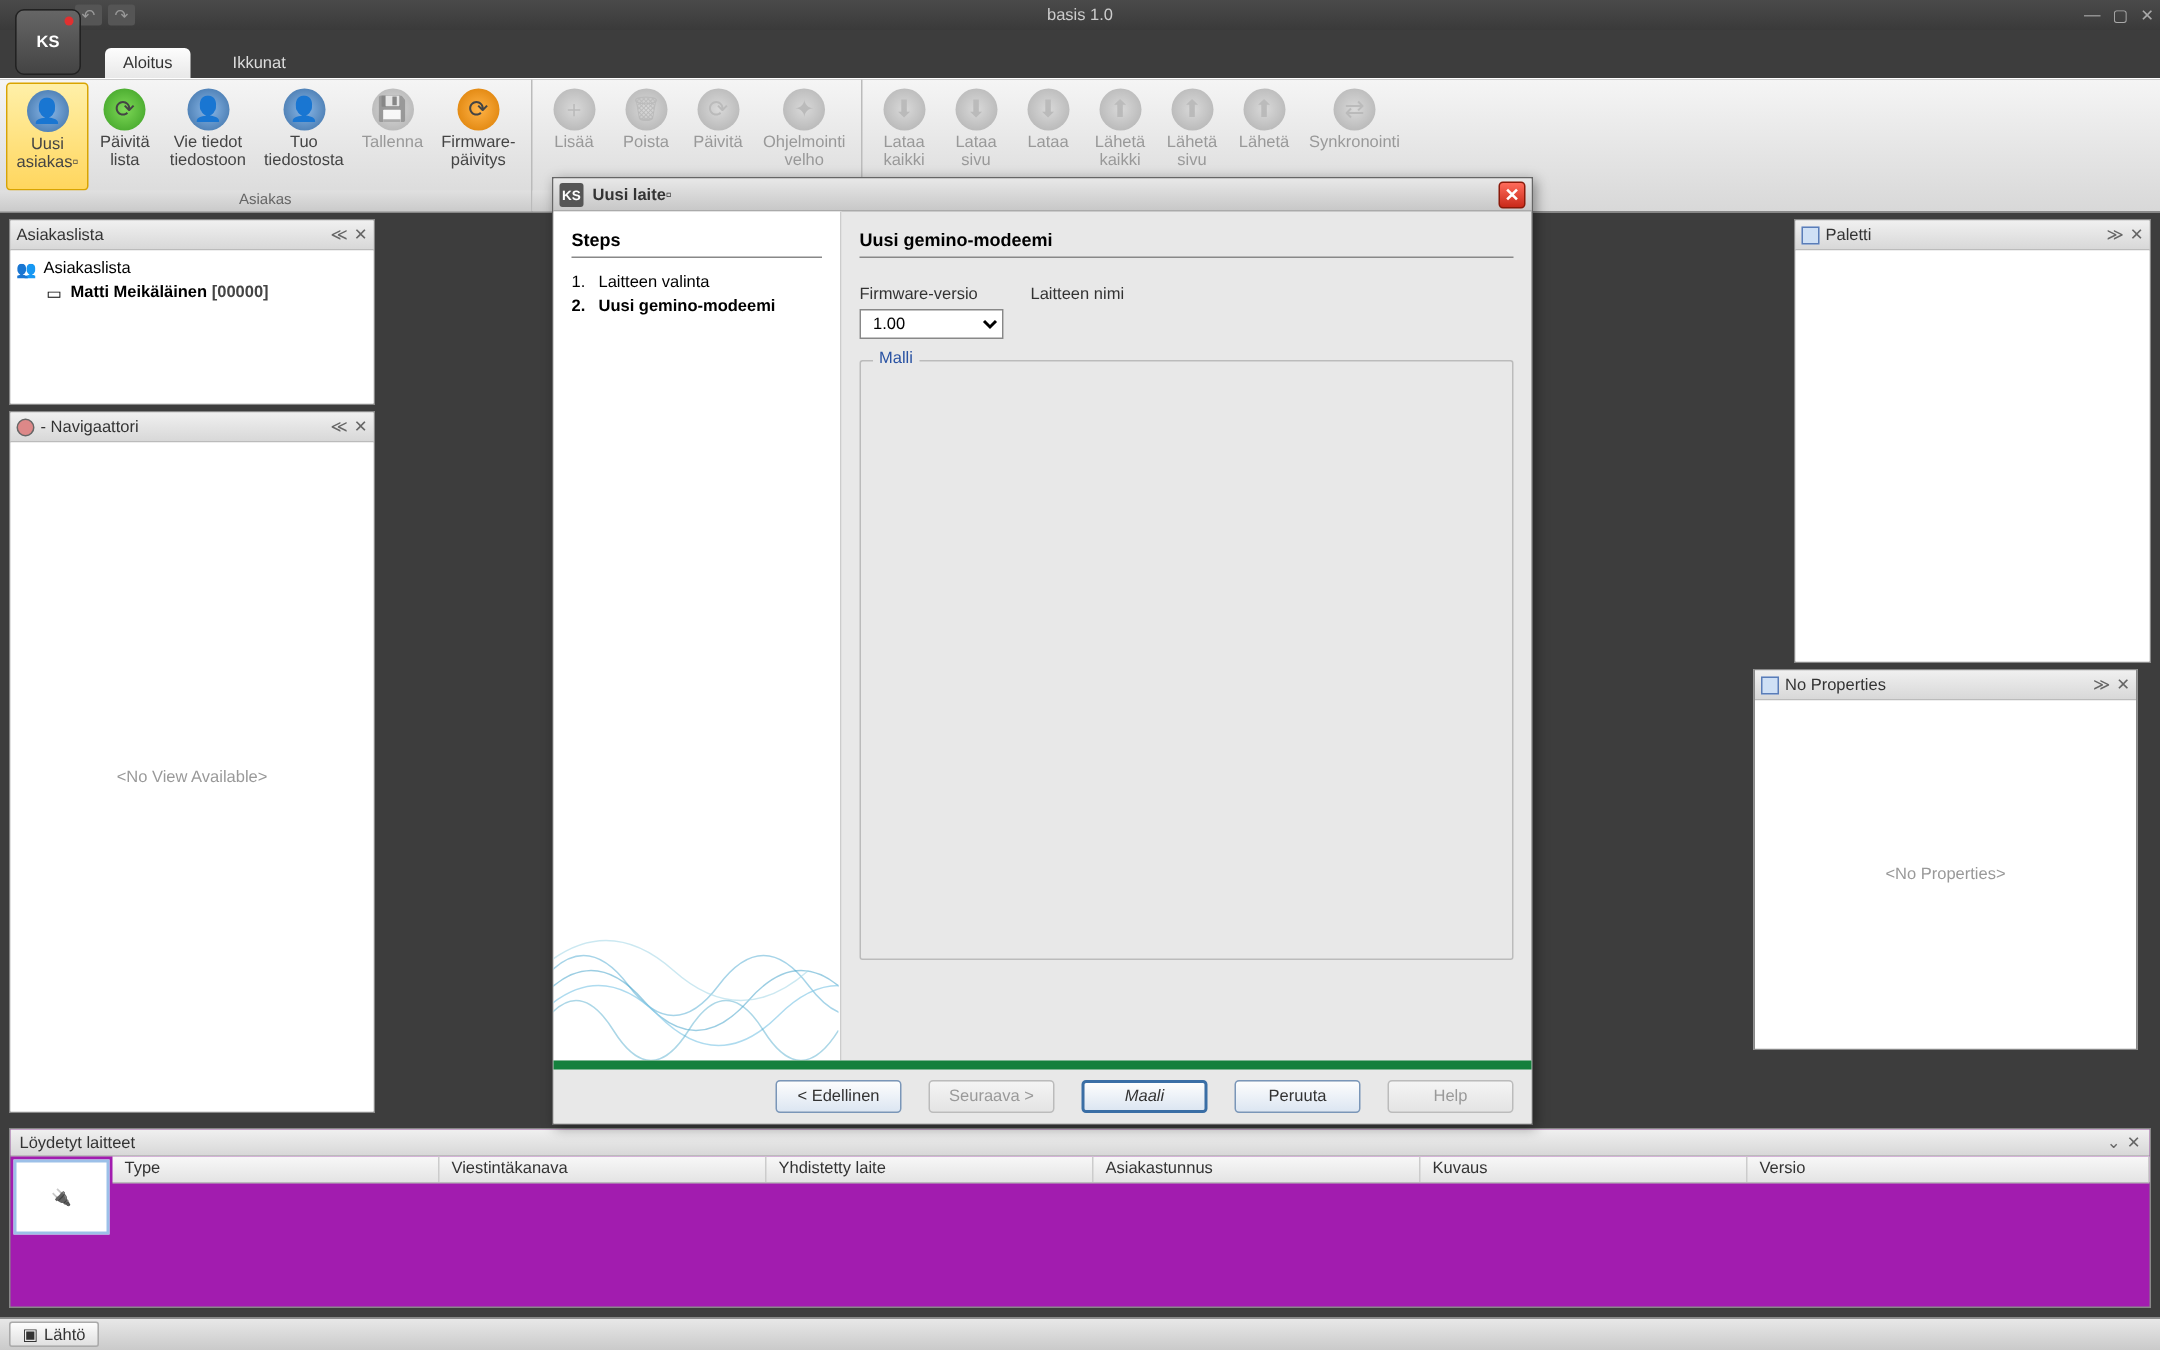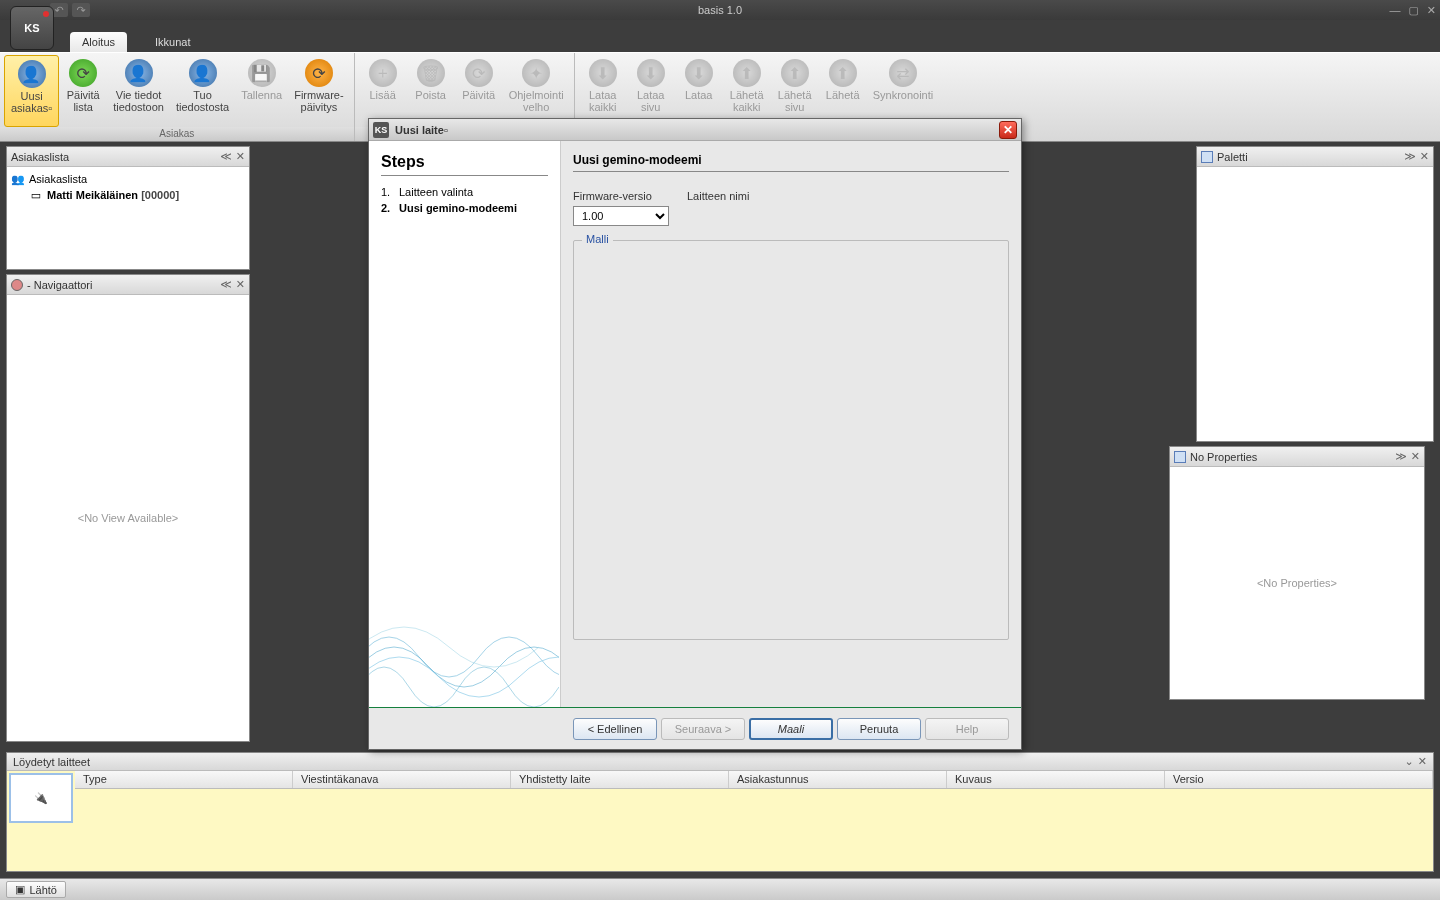--- a/index.html
+++ b/index.html
@@ -47,55 +47,55 @@
 
 
 .tree { padding: 4px; }
 .tree-row { display: flex; align-items: center; padding: 1px 0; }
 .tree-ico { width: 14px; height: 14px; margin-right: 4px; display: inline-flex; align-items: center; justify-content: center; }
 .tree-row.child { padding-left: 18px; }
 .tree-name { font-weight: bold; }
 .tree-code { color: #444; font-weight: bold; }
 
 
-.found-panel { position: absolute; left: 6px; right: 6px; bottom: 28px; top: 752px; background: #fef9c3; border: 1px solid #888; }
+.found-panel { position: absolute; left: 6px; right: 6px; bottom: 28px; top: 752px; background: #a21caf; border: 1px solid #888; }
 .found-header { height: 18px; background: linear-gradient(#f0f0f0,#d8d8d8); border-bottom: 1px solid #bbb; display: flex; align-items: center; padding: 0 6px; color: #333; }
 .found-header .ctrl { color: #666; margin-left: 4px; }
 .found-body { display: flex; height: 54px; }
 .found-left { width: 64px; background: #fff; border: 2px solid #9cc0e8; margin: 2px; display: flex; align-items: center; justify-content: center; }
 .found-table { flex: 1; }
 .th-row { display: flex; background: linear-gradient(#f8f8f8,#e4e4e4); border-bottom: 1px solid #bbb; height: 18px; }
 .th { padding: 2px 8px; border-right: 1px solid #ccc; color: #333; }
 
 
 .statusbar { position: absolute; left: 0; right: 0; bottom: 0; height: 22px; background: linear-gradient(#e8e8e8,#cacaca); border-top: 1px solid #888; display: flex; align-items: center; padding: 0 6px; color: #333; }
 .status-tab { background: linear-gradient(#fdfdfd,#e0e0e0); border: 1px solid #aaa; border-radius: 2px; padding: 1px 8px; display: flex; align-items: center; gap: 4px; }
 
 
 .dialog { position: absolute; left: 368px; top: 118px; width: 654px; height: 632px; background: #e8e8e8; border: 1px solid #666; box-shadow: 2px 2px 8px rgba(0,0,0,0.4); z-index: 100; }
 .dialog-title { height: 22px; background: linear-gradient(#e8e8e8,#c8c8c8); border-bottom: 1px solid #aaa; display: flex; align-items: center; padding: 0 4px; }
 .dialog-title .ico { width: 16px; height: 16px; background: #555; color: #fff; font-size: 9px; font-weight: bold; display: flex; align-items: center; justify-content: center; border-radius: 2px; margin-right: 6px; }
 .dialog-title .txt { flex: 1; font-weight: bold; color: #333; }
 .dialog-close { width: 18px; height: 18px; background: linear-gradient(#ff6b5b,#c92a1a); border: 1px solid #8a1a0a; border-radius: 3px; color: #fff; font-weight: bold; display: flex; align-items: center; justify-content: center; font-size: 12px; }
 .dialog-body { position: absolute; top: 22px; left: 0; right: 0; bottom: 42px; display: flex; }
 .dialog-left { width: 192px; background: #fff; border-right: 1px solid #ccc; position: relative; padding: 12px; overflow: hidden; }
-.dialog-left h4 { border-bottom: 1px solid #888; padding-bottom: 4px; margin-bottom: 10px; font-size: 16px; }
+.dialog-left h4 { border-bottom: 1px solid #888; padding-bottom: 4px; margin-bottom: 10px; font-size: 12px; }
 .steps-list { list-style: none; }
 .steps-list li { display: flex; margin-bottom: 4px; }
 .steps-list .num { width: 18px; }
 .steps-list .current { font-weight: bold; }
 .waves { position: absolute; left: -10px; right: -10px; bottom: -10px; height: 120px; pointer-events: none; }
 .dialog-right { flex: 1; padding: 12px; }
 .dialog-right h4 { border-bottom: 1px solid #888; padding-bottom: 4px; margin-bottom: 18px; font-size: 12px; }
 .form-row { display: flex; gap: 18px; margin-bottom: 14px; }
 .form-col label { display: block; margin-bottom: 4px; color: #333; }
 .form-col select, .form-col input { border: 1px solid #888; background: #fff; padding: 2px 4px; height: 20px; }
 .fieldset { border: 1px solid #bbb; border-radius: 2px; padding: 8px; height: 400px; position: relative; }
 .fieldset .legend { position: absolute; top: -8px; left: 8px; background: #e8e8e8; padding: 0 4px; color: #2952a3; }
-.dialog-buttons { position: absolute; left: 0; right: 0; bottom: 0; height: 42px; background: #e8e8e8; border-top: 1px solid #15803d; display: flex; align-items: center; justify-content: flex-end; padding: 0 12px; gap: 4px; }
+.dialog-buttons { position: absolute; left: 0; right: 0; bottom: 0; height: 42px; background: #e8e8e8; border-top: 6px solid #15803d; display: flex; align-items: center; justify-content: flex-end; padding: 0 12px; gap: 18px; }
 .dbtn { width: 84px; height: 22px; border: 1px solid #7a96b8; background: linear-gradient(#fdfdfd,#dce6f2); border-radius: 3px; color: #333; }
 .dbtn.primary { border: 2px solid #3a6ea5; font-style: italic; }
 .dbtn:disabled { color: #999; border-color: #bbb; background: linear-gradient(#f4f4f4,#e4e4e4); }
 
 
 .help-circle { position: absolute; width: 16px; height: 16px; border-radius: 50%; background: radial-gradient(#eee,#bbb); border: 1px solid #888; }
 
 svg { display: block; }
 </style>
 </head>

